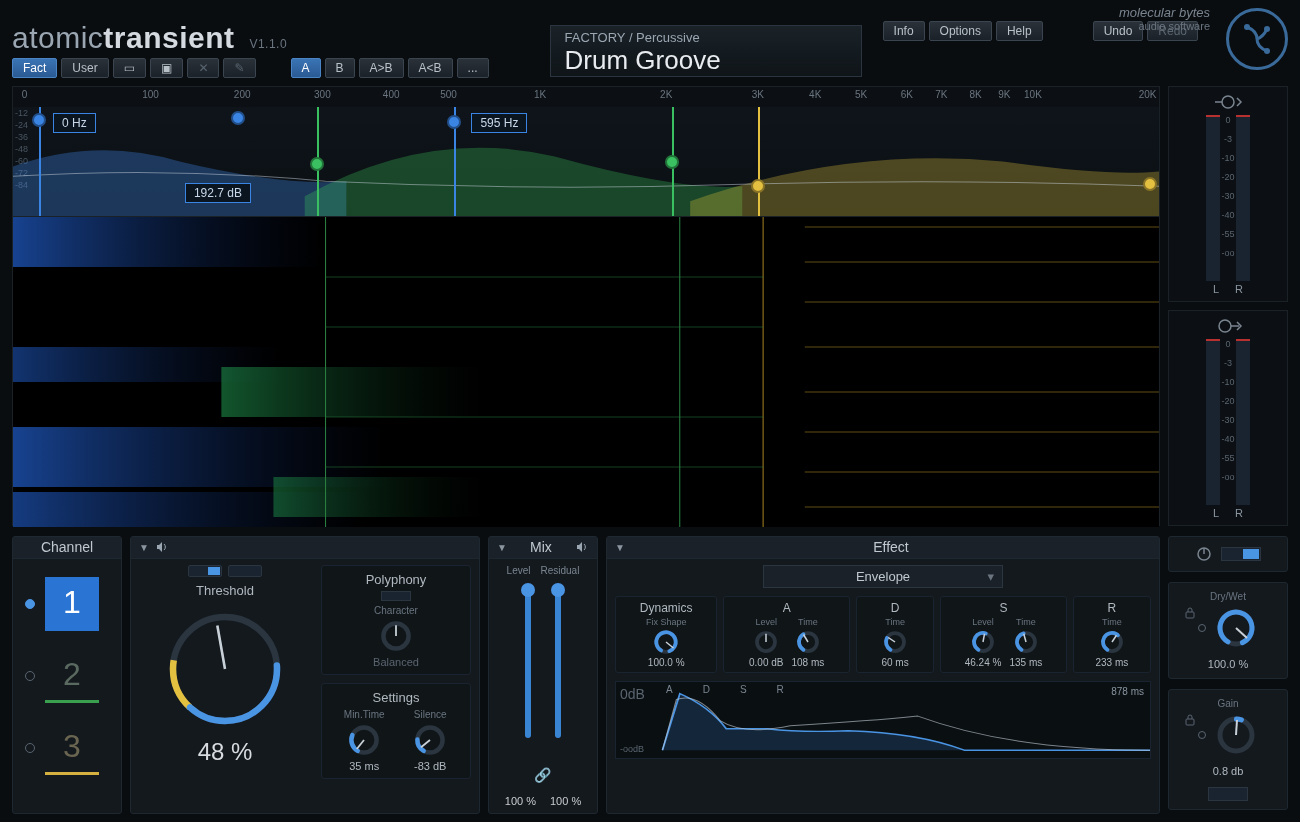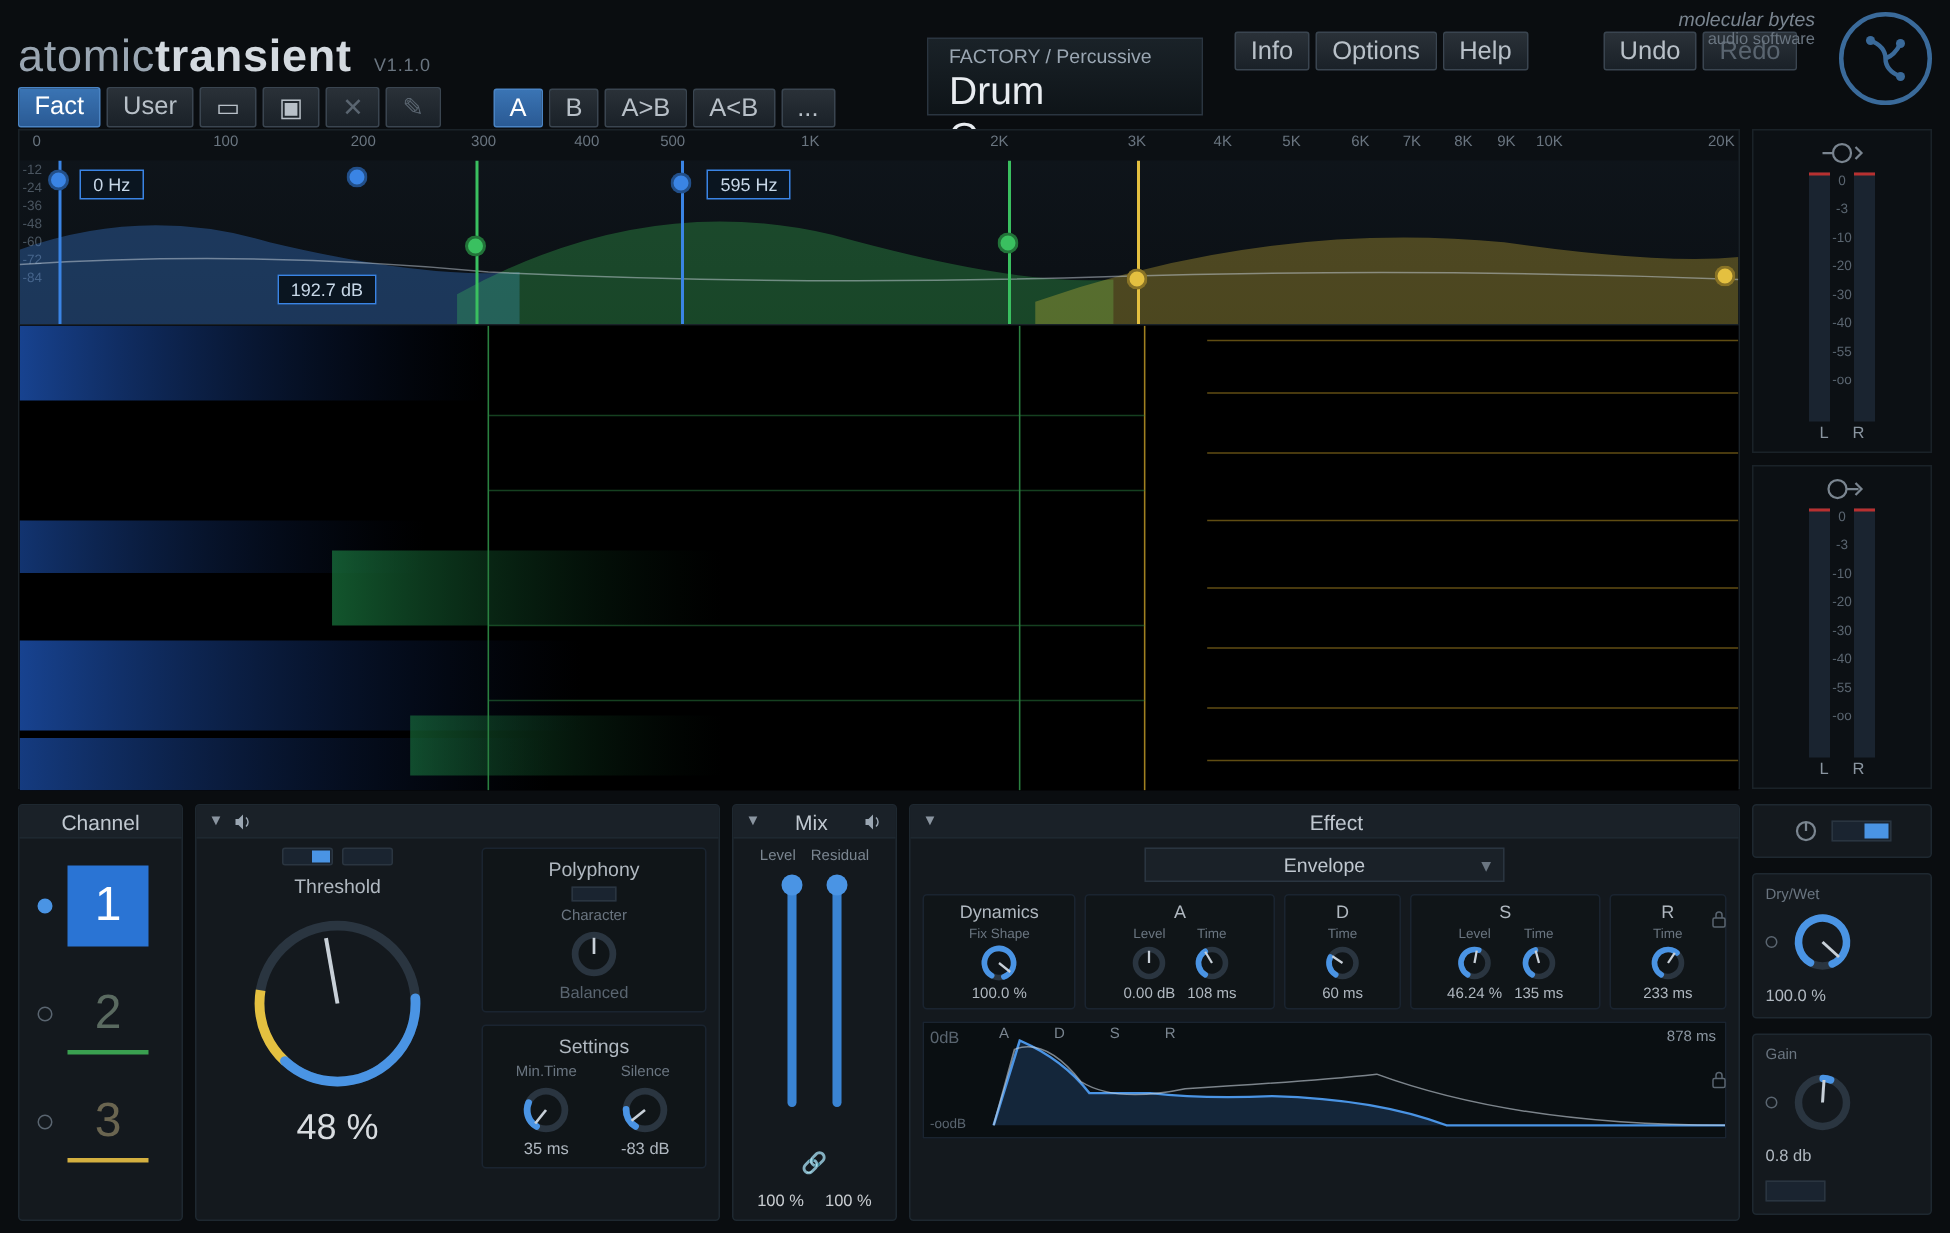--- a/index.html
+++ b/index.html
@@ -15,21 +15,21 @@
 .preset-box { margin-left:40px; margin-top:4px; width:360px; height:52px; background:linear-gradient(#1a2228,#0e1418); border:1px solid #2a3540; padding:4px 14px; }
 .preset-path { font-size:13px; color:#9aa6b2; }
 .preset-name { font-size:26px; color:#e8ecf0; font-weight:300; }
 .company { text-align:right; line-height:1.1; }
 .company-name { font-size:13px; color:#7a8590; font-style:italic;margin-left:29px; }
 .company-sub { font-size:11px; color:#6a7580; }
 .logo-circle { width:62px; height:62px; border:3px solid #3a6a9a; border-radius:50%; display:flex; align-items:center; justify-content:center; position:absolute; right:12px; top:8px; }
 .logo-circle svg { width:40px; height:40px; }
 
 .toolbar-row { display:flex; gap:5px; align-items:center; margin-top:4px; }
-.btn { background:linear-gradient(#2a3138,#1a2128); border:1px solid #3a4550; color:#b8c0c8; padding:2px 10px; font-size:17px; cursor:pointer; border-radius:2px; min-width:28px; text-align:center; }
+.btn { background:linear-gradient(#2a3138,#1a2128); border:1px solid #3a4550; color:#b8c0c8; padding:2px 10px; font-size:12px; cursor:pointer; border-radius:2px; min-width:28px; text-align:center; }
 .btn.active { background:linear-gradient(#3a74b4,#2a5a94); border-color:#4a84c4; color:#fff; }
 .btn.dim { color:#5a6570; }
 .toolbar-group { display:flex; gap:4px; }
 .header-buttons { margin-left:auto; display:flex; gap:50px; margin-right:90px; }
 
 
 .analyzer { height:440px; margin:6px 12px 0 12px; display:flex; gap:8px; }
 .spec-area { flex:1; background:#0c1014; border:1px solid #1a2228; position:relative; }
 .freq-axis { height:20px; position:relative; font-size:10px; color:#6a7580; }
 .freq-axis span { position:absolute; top:2px; transform:translateX(-50%); }
@@ -103,28 +103,28 @@
 .effect-select::after { content:"▾"; position:absolute; right:8px; color:#6a7580; }
 .adsr-row { display:flex; gap:6px; }
 .adsr-col { background:#101518; border:1px solid #1a2430; border-radius:3px; padding:4px 6px; display:flex; flex-direction:column; align-items:center; }
 .adsr-title { font-size:12px; color:#b0b8c0; margin-bottom:2px; }
 .adsr-sub { display:flex; gap:8px; }
 .knob-xs { display:flex; flex-direction:column; align-items:center; }
 .knob-xs-label { font-size:9px; color:#6a7580; }
 .knob-xs svg { width:30px; height:30px; }
 .knob-xs-val { font-size:10px; color:#b0b8c0; }
 .env-graph { height:78px; background:#0a0f12; border:1px solid #1a2430; position:relative; }
-.env-scale-l { position:absolute; left:4px; top:4px; font-size:11px; color:#5a6570; }
+.env-scale-l { position:absolute; left:4px; top:4px; font-size:14px; color:#5a6570; }
 .env-scale-l2 { position:absolute; left:4px; bottom:4px; font-size:9px; color:#5a6570; }
 .env-scale-r { position:absolute; right:6px; top:4px; font-size:10px; color:#8a95a0; }
 .env-marks { position:absolute; top:2px; left:50px; font-size:10px; color:#7a8590; display:flex; gap:30px; }
 
 
 .right-col { width:120px; display:flex; flex-direction:column; gap:10px; }
-.right-block { background:#14191e; border:1px solid #1e2830; border-radius:3px; padding:8px; display:flex; flex-direction:column; gap:4px; }
+.right-block { background:#14191e; border:1px solid #1e2830; border-radius:3px; padding:8px; display:flex; flex-direction:column; align-items:center; gap:4px; }
 .pwr-row { display:flex; gap:8px; align-items:center; justify-content:center; }
 .pwr-icon { width:18px; height:18px; cursor:pointer; }
 .sw { width:40px; height:14px; background:#1a2430; border:1px solid #2a3540; position:relative; cursor:pointer; }
 .sw.on::after { content:""; position:absolute; right:1px; top:1px; width:16px; height:10px; background:#4a94e4; }
 .lock-row { display:flex; gap:8px; align-items:center; }
 .lock-icon { width:14px; height:14px; cursor:pointer; color:#5a6570; }
 .sm-dot { width:8px; height:8px; border-radius:50%; border:1px solid #5a6570; cursor:pointer; }
 
 svg.knob circle.track { fill:none; stroke:#2a3540; stroke-width:5; }
 svg.knob circle.arc { fill:none; stroke:#4a94e4; stroke-width:5; stroke-linecap:round; }

